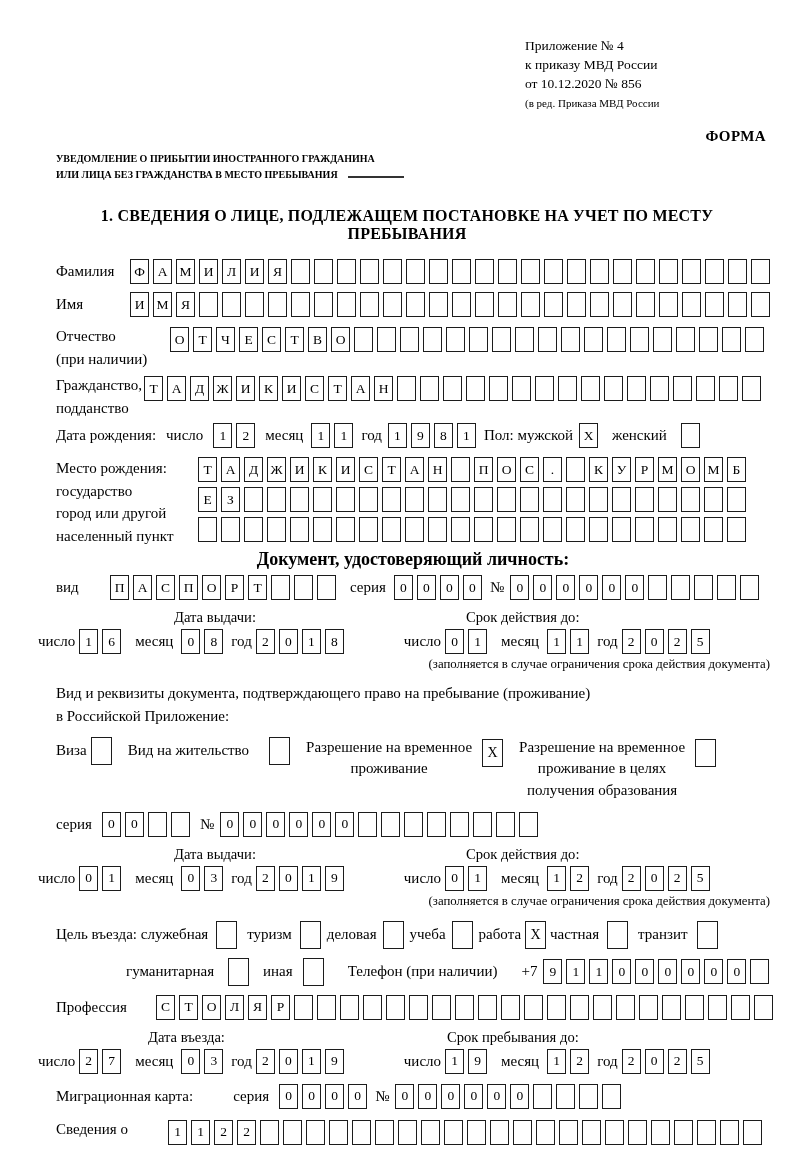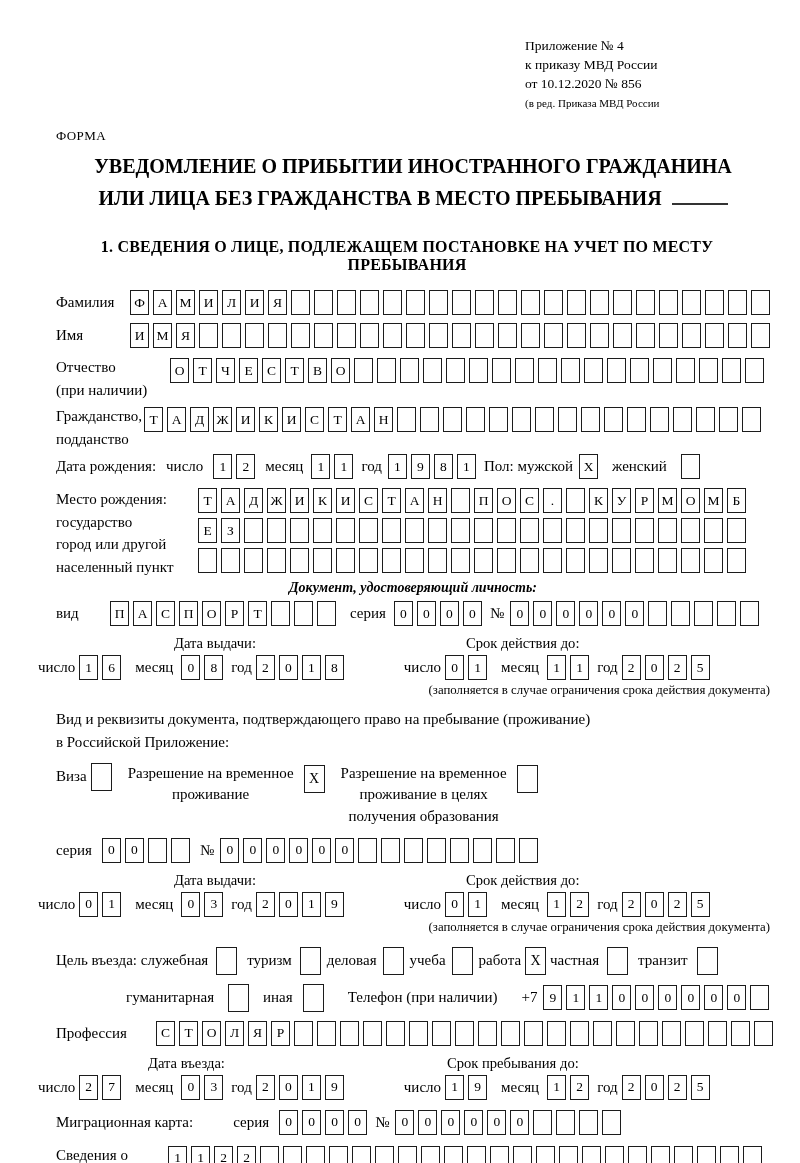--- a/index.html
+++ b/index.html
@@ -3,23 +3,23 @@
 <meta charset="utf-8">
 <style>
   html,body{margin:0;padding:0;background:#fff;color:#000;}
   body{width:800px;height:1163px;overflow:hidden;font-family:"Liberation Serif",serif;}
   .page{padding:36px 30px 0 56px;font-size:15px;box-sizing:border-box;}
 
   .hdr{margin-left:auto;width:245px;font-size:13.5px;line-height:1.42;}
   .hdr div{white-space:nowrap;}
   .hdr .sub{font-size:11px;}
   .hdr .sub-first{margin-top:3px;}
-  .forma{text-align:left;font-weight:normal;font-size:13px;margin:16px 4px 6px 0;letter-spacing:.4px;}
-
-  .title{text-align:center;font-weight:bold;font-size:20px;line-height:1.6;margin-top:2px;}
+  .forma{text-align:right;font-weight:bold;font-size:15px;margin:16px 4px 6px 0;letter-spacing:.4px;}
+
+  .title{font-weight:bold;font-size:10px;line-height:1.6;margin-top:2px;}
   .blank-line{display:inline-block;width:56px;border-bottom:2.2px solid #333;height:4px;margin-left:10px;}
 
   .sec{margin-top:24px;margin-left:-12px;font-weight:bold;font-size:16px;text-align:center;letter-spacing:.2px;}
 
   .frow{display:flex;align-items:center;margin-top:8px;}
   .frow-top{align-items:flex-start;}
   .flabel{flex:0 0 auto;}
   .w74{width:74px;} .w114{width:114px;} .w88{width:88px;} .w142{width:142px;}
   .w100{width:100px;} .w54{width:54px;} .w112{width:112px;}
   .mlab{line-height:1.5;}
@@ -30,21 +30,21 @@
   .stack .cells{margin-bottom:5px;}
 
   .cbox{flex:0 0 auto;width:21px;height:28px;border:1.7px solid #1c1c1c;display:inline-flex;
         align-items:center;justify-content:center;font-size:14px;box-sizing:border-box;}
 
   .inl{display:flex;align-items:center;}
   .ml4{margin-left:4px;} .ml6{margin-left:6px;} .ml8{margin-left:8px;} .ml10{margin-left:10px;}
   .ml14{margin-left:14px;} .ml16{margin-left:16px;} .ml20{margin-left:20px;} .ml24{margin-left:24px;}
   .ml40{margin-left:40px;} .ml60{margin-left:60px;}
 
-  .center-bold{font-weight:bold;text-align:center;font-size:14px;margin-top:10px;font-style:italic;}
+  .center-bold{font-weight:bold;text-align:center;font-size:18px;margin-top:10px;}
   .dlabels{display:flex;margin-top:9px;font-size:14.6px;}
   .daterow{display:flex;align-items:center;margin-top:3px;margin-left:-18px;}
   .note-right{text-align:right;font-size:12.8px;margin-top:3px;}
 
   .para{margin-top:10px;line-height:1.55;}
   .rtypes{display:flex;align-items:flex-start;margin-top:8px;}
   .rt-label{line-height:1.45;text-align:center;font-family:Liberation Serif, serif;}
   .rt-box{margin-top:2px;}
 
   .purpose-row{display:flex;align-items:center;margin-top:12px;}
@@ -406,20 +406,24 @@
 
   <div class="para">
     <div>Вид и реквизиты документа, подтверждающего право на пребывание (проживание)</div>
     <div>в Российской Приложение:</div>
   </div>
 
   <div class="rtypes">
     <span class="inl">
       <span>Виза</span>
       <span class="cbox ml4"></span>
+    </span>
+    <span class="inl ml16">
+      <span>Вид на жительство</span>
+      <span class="cbox ml20"></span>
     </span>
     <span class="inl ml16" style="align-items:flex-start;">
       <span class="rt-label">
         <span>Разрешение на временное</span><br>
         <span>проживание</span>
       </span>
       <span class="cbox ml10 rt-box">X</span>
     </span>
     <span class="inl ml16" style="align-items:flex-start;">
       <span class="rt-label">

